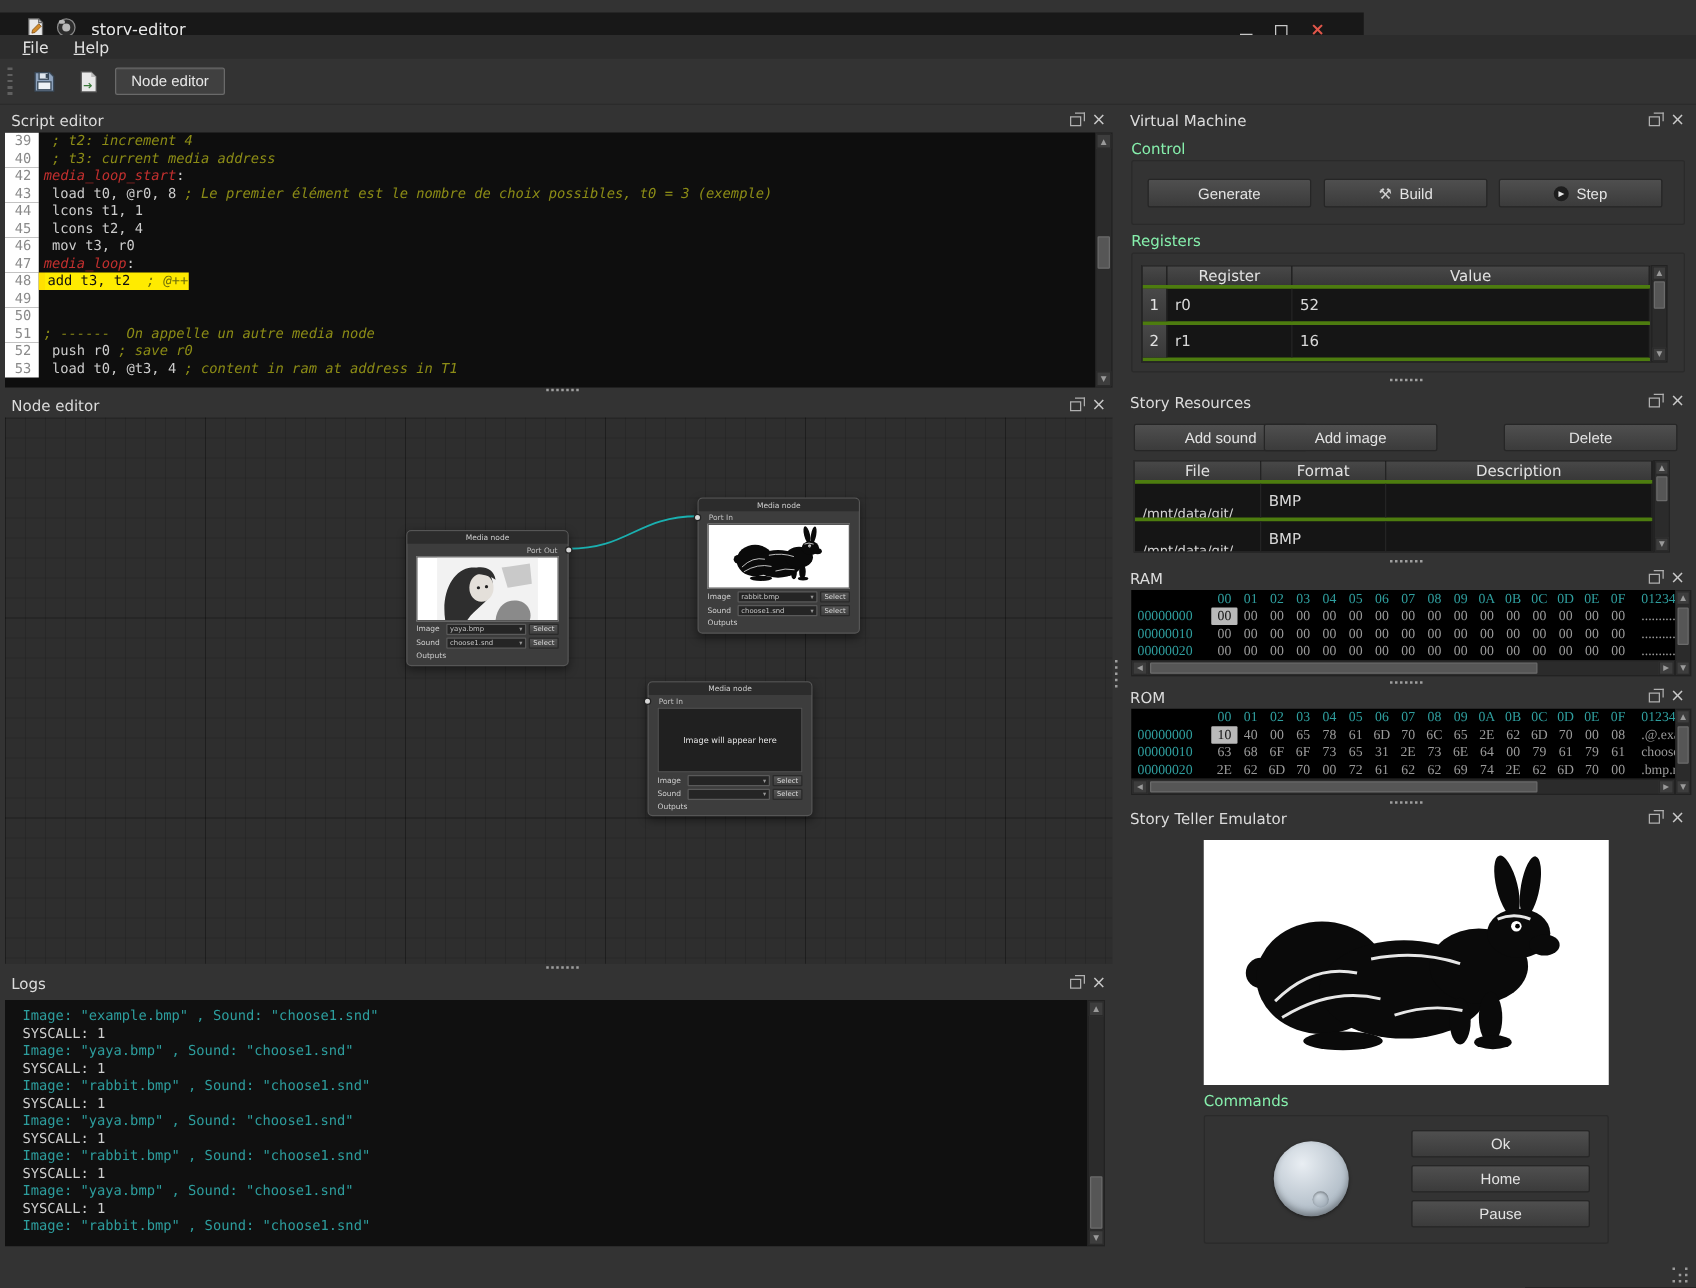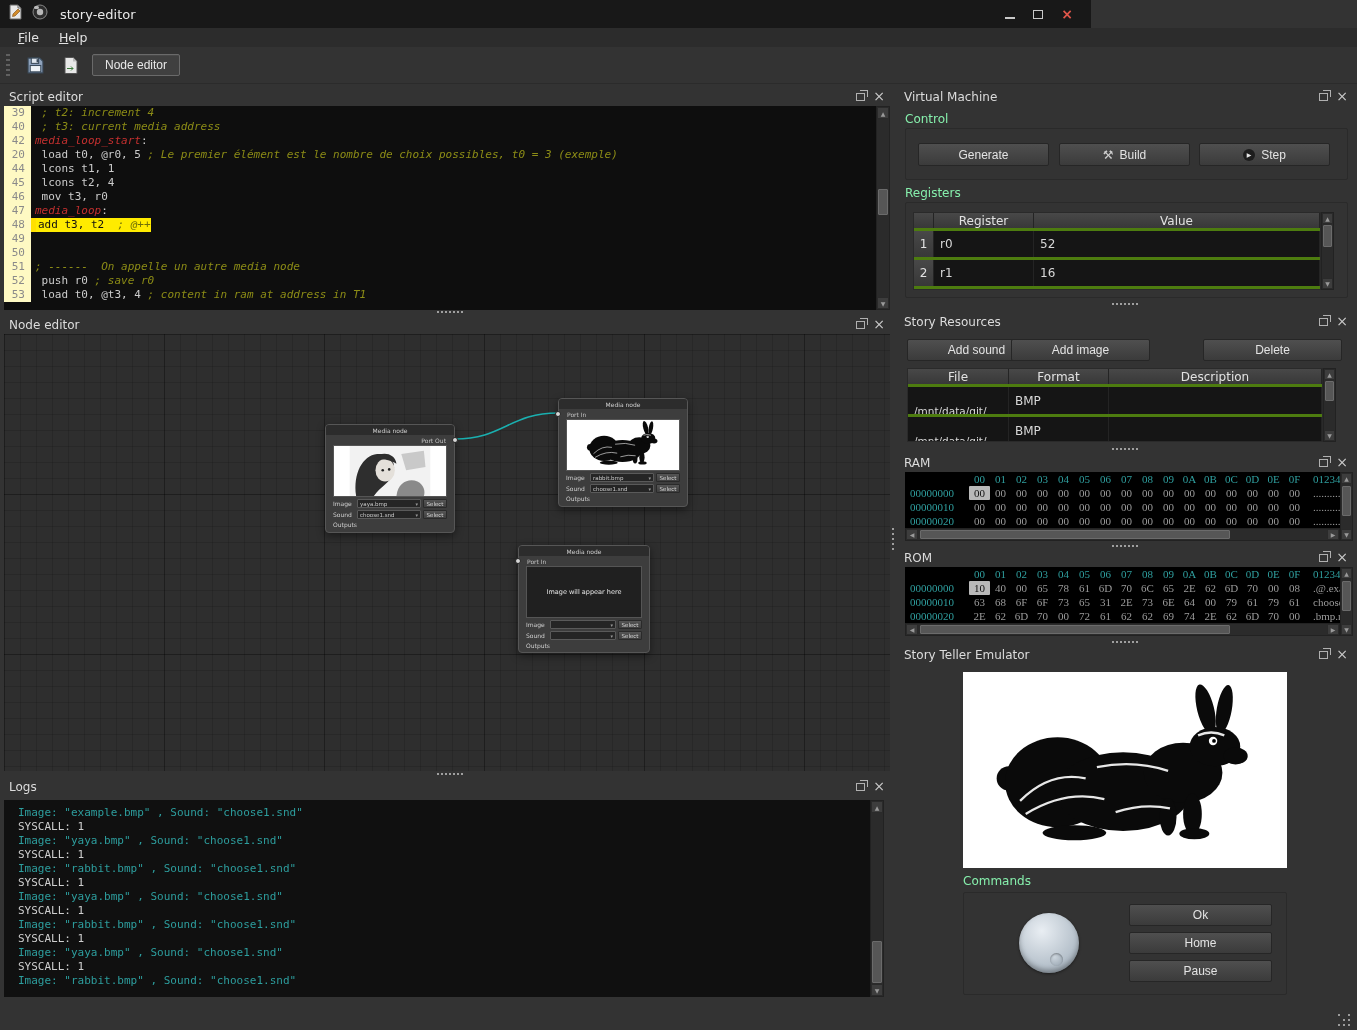--- a/index.html
+++ b/index.html
@@ -2,21 +2,21 @@
 <html><head>
 <meta charset="utf-8">
 <style>
   *{margin:0;padding:0;box-sizing:border-box}
   html,body{background:#1d1d1d}
   body{font-family:"DejaVu Sans","Liberation Sans",sans-serif;color:#ddd}
   #root{position:relative;width:1357px;height:1030px;background:#333333;overflow:hidden}
   .abs{position:absolute}
 
   
-  .titlebar{left:0;top:0;width:1091px;height:28px;background:#181818;display:flex;align-items:center;padding:0 8px;gap:8px}
+  .titlebar{left:0;top:10px;width:1091px;height:28px;background:#181818;display:flex;align-items:center;padding:0 21px;gap:8px}
   .titlebar .title{font-size:13px;color:#e8e8e8;margin-left:4px}
   .win-controls{margin-left:auto;display:flex;align-items:center;gap:18px;padding-right:10px}
   .wc-min{width:10px;height:9px;border-bottom:2px solid #c8c8c8}
   .wc-max{width:10px;height:9px;border:1px solid #c8c8c8}
   .wc-close{color:#e0564a;font-size:14px;font-weight:bold;line-height:10px}
   .menubar{left:0;top:28px;width:1357px;height:19px;background:#2c2c2c;display:flex;align-items:center;padding-left:8px}
   .menu-item{display:inline-block;font-size:12.5px;color:#e2e2e2;padding:1px 10px}
   .menu-item::first-letter{text-decoration:underline}
   .toolbar{left:0;top:47px;width:1357px;height:37px;background:#333;display:flex;align-items:center;gap:6px;padding-left:6px;border-bottom:1px solid #2b2b2b}
   .tb-grip{width:4px;height:22px;background:repeating-linear-gradient(180deg,#606060 0 2px,transparent 2px 5px);margin-right:4px}
@@ -49,21 +49,21 @@
   .cdesc{flex:1}
 
   
   .sbv,.sbh{background:#2b2b2b;border:1px solid #222}
   .sb-a{position:absolute;display:flex;align-items:center;justify-content:center;font-size:6px;color:#9a9a9a;background:#3d3d3d;border:1px solid #2a2a2a}
   .sb-thumb{position:absolute;background:#565656;border:1px solid #6b6b6b;border-radius:1px}
 
   
   .code-editor{background:#0e0e0e;overflow:hidden;font-family:"DejaVu Sans Mono","Liberation Mono",monospace;font-size:11px;line-height:14px}
   .code-line{display:flex;height:14px;white-space:pre}
-  .ln{width:27px;background:#fef9c3;color:#8a8a8a;text-align:right;padding-right:6px;flex:none}
+  .ln{width:27px;background:#ffffff;color:#8a8a8a;text-align:right;padding-right:6px;flex:none}
   .hl-marker{width:5px;background:#ffe000;flex:none}
   .ct{padding-left:4px}
   .ct.hl{padding-left:2px;background:#ffeb00}
   .seg-comment{color:#8c8c16;font-style:italic}
   .seg-label{color:#c3302f;font-style:italic}
   .seg-plain{color:#cccccc}
   .ct.hl .seg-hl{color:#101010}
   .ct.hl .seg-hlc{color:#6f6f08;font-style:italic}
 
   
@@ -165,21 +165,21 @@
     <span class="dock-btns">
       <span class="dock-float"></span>
       <span class="dock-close">×</span>
     </span>
   </div>
   <div class="code-editor abs" style="left:4px;top:106px;width:872px;height:204px">
     <div>
         <div class="code-line"><span class="ln">39</span><span class="ct"><span class="seg-comment"> ; t2: increment 4</span></span></div>
         <div class="code-line"><span class="ln">40</span><span class="ct"><span class="seg-comment"> ; t3: current media address</span></span></div>
         <div class="code-line"><span class="ln">42</span><span class="ct"><span class="seg-label">media_loop_start</span><span class="seg-plain">:</span></span></div>
-        <div class="code-line"><span class="ln">20</span><span class="ct"><span class="seg-plain"> load t0, @r0, 5 </span><span class="seg-comment">; Le premier élément est le nombre de choix possibles, t0 = 3 (exemple)</span></span></div>
+        <div class="code-line"><span class="ln">43</span><span class="ct"><span class="seg-plain"> load t0, @r0, 8 </span><span class="seg-comment">; Le premier élément est le nombre de choix possibles, t0 = 3 (exemple)</span></span></div>
         <div class="code-line"><span class="ln">44</span><span class="ct"><span class="seg-plain"> lcons t1, 1</span></span></div>
         <div class="code-line"><span class="ln">45</span><span class="ct"><span class="seg-plain"> lcons t2, 4</span></span></div>
         <div class="code-line"><span class="ln">46</span><span class="ct"><span class="seg-plain"> mov t3, r0</span></span></div>
         <div class="code-line"><span class="ln">47</span><span class="ct"><span class="seg-label">media_loop</span><span class="seg-plain">:</span></span></div>
         <div class="code-line"><span class="ln">48</span><span class="hl-marker"></span><span class="ct hl"><span class="seg-hl">add t3, t2  </span><span class="seg-hlc">; @++</span></span></div>
         <div class="code-line"><span class="ln">49</span><span class="ct"></span></div>
         <div class="code-line"><span class="ln">50</span><span class="ct"></span></div>
         <div class="code-line"><span class="ln">51</span><span class="ct"><span class="seg-comment">; ------  On appelle un autre media node</span></span></div>
         <div class="code-line"><span class="ln">52</span><span class="ct"><span class="seg-plain"> push r0 </span><span class="seg-comment">; save r0</span></span></div>
         <div class="code-line"><span class="ln">53</span><span class="ct"><span class="seg-plain"> load t0, @t3, 4 </span><span class="seg-comment">; content in ram at address in T1</span></span></div>

